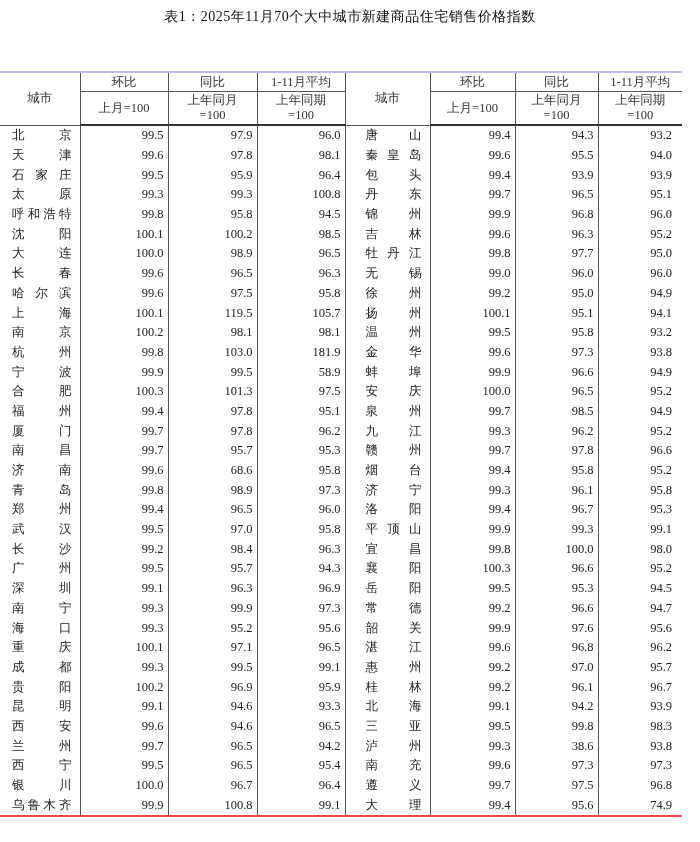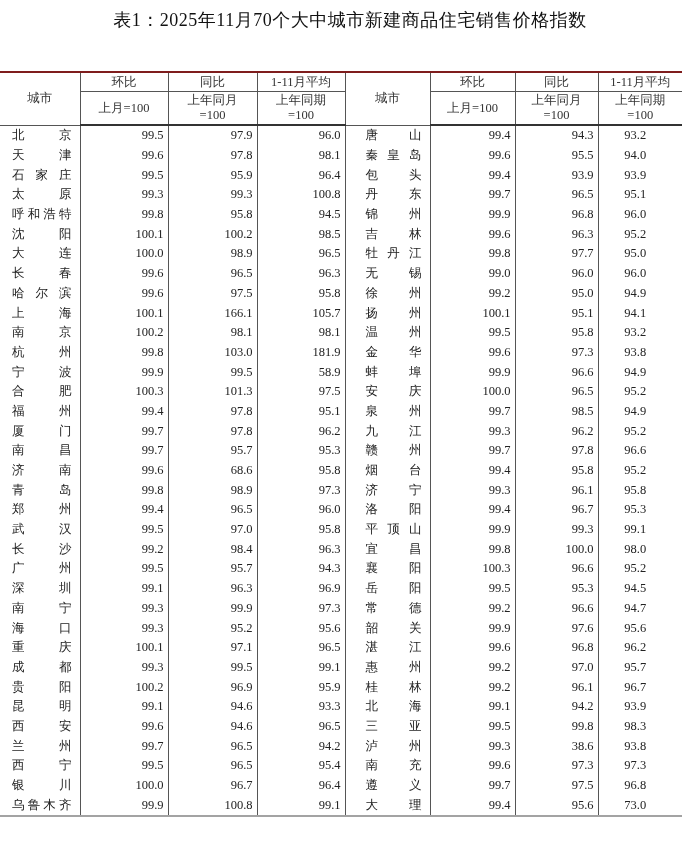--- a/index.html
+++ b/index.html
@@ -1,36 +1,36 @@
 <!DOCTYPE html>
 <html><head>
 <meta charset="utf-8">
 <style>
   html, body { margin:0; padding:0; background:#ffffff; }
   body { width:700px; height:842px; position:relative; overflow:hidden;
          font-family:"Liberation Serif","DejaVu Serif",serif; color:#222; }
   .title { position:absolute; top:8px; left:0; width:700px; text-align:center;
-           font-size:18px; letter-spacing:0.5px; color:#111; }
+           font-size:14px; letter-spacing:0.5px; color:#111; }
   table { position:absolute; top:71px; left:0; width:682px; border-collapse:collapse;
           table-layout:fixed; font-size:12.5px; }
   col.city { width:80px; } col.v1 { width:88px; } col.v2 { width:89px; } col.v3 { width:88px; }
   col.city2 { width:85px; } col.w1 { width:85px; } col.w2 { width:83px; } col.w3 { width:84px; }
   th { font-weight:normal; color:#333; border-left:1px solid #555; border-right:1px solid #555;
        border-bottom:1px solid #555; padding:0; line-height:15px; text-align:center; }
-  thead tr:first-child th { border-top:2px solid #7f1d1d; height:18px; }
+  thead tr:first-child th { border-top:2px solid #c4b5fd; height:18px; }
   thead tr:nth-child(2) th { height:32px; border-bottom:2px solid #333; }
   th:first-child { border-left:none; }
   th.last { border-right:none; }
   td { padding:0 4px 0 0; height:19.7px; line-height:19px; text-align:right;
        border-left:1px solid #555; border-right:1px solid #555; }
   td.city { text-align:justify; text-align-last:justify; padding:0 8px 0 12px;
             border-left:none; letter-spacing:0; }
   td.city.c2 { border-left:1px solid #555; padding:0 8px 0 20px;margin-left:47px; }
-  td.last { border-right:none; padding-right:10px;text-align:center; }
-  tbody tr:last-child td { border-bottom:2px solid #a3a3a3; }
+  td.last { border-right:none; padding-right:10px; }
+  tbody tr:last-child td { border-bottom:2px solid #ef4444; }
 </style>
 </head>
 <body>
 
 <div class="title">表1：2025年11月70个大中城市新建商品住宅销售价格指数</div>
 
 <table>
   <colgroup>
     <col class="city">
       <col class="v1">
@@ -148,21 +148,21 @@
         <td>97.5</td>
         <td>95.8</td>
         <td class="city c2">徐州</td>
         <td>99.2</td>
         <td>95.0</td>
         <td class="last">94.9</td>
       </tr>
       <tr>
         <td class="city">上海</td>
         <td>100.1</td>
-        <td>166.1</td>
+        <td>119.5</td>
         <td>105.7</td>
         <td class="city c2">扬州</td>
         <td>100.1</td>
         <td>95.1</td>
         <td class="last">94.1</td>
       </tr>
       <tr>
         <td class="city">南京</td>
         <td>100.2</td>
         <td>98.1</td>
@@ -403,16 +403,16 @@
         <td class="last">96.8</td>
       </tr>
       <tr>
         <td class="city">乌鲁木齐</td>
         <td>99.9</td>
         <td>100.8</td>
         <td>99.1</td>
         <td class="city c2">大理</td>
         <td>99.4</td>
         <td>95.6</td>
-        <td class="last">73.0</td>
+        <td class="last">74.9</td>
       </tr>
     </tbody>
 </table>
 
 </body></html>

